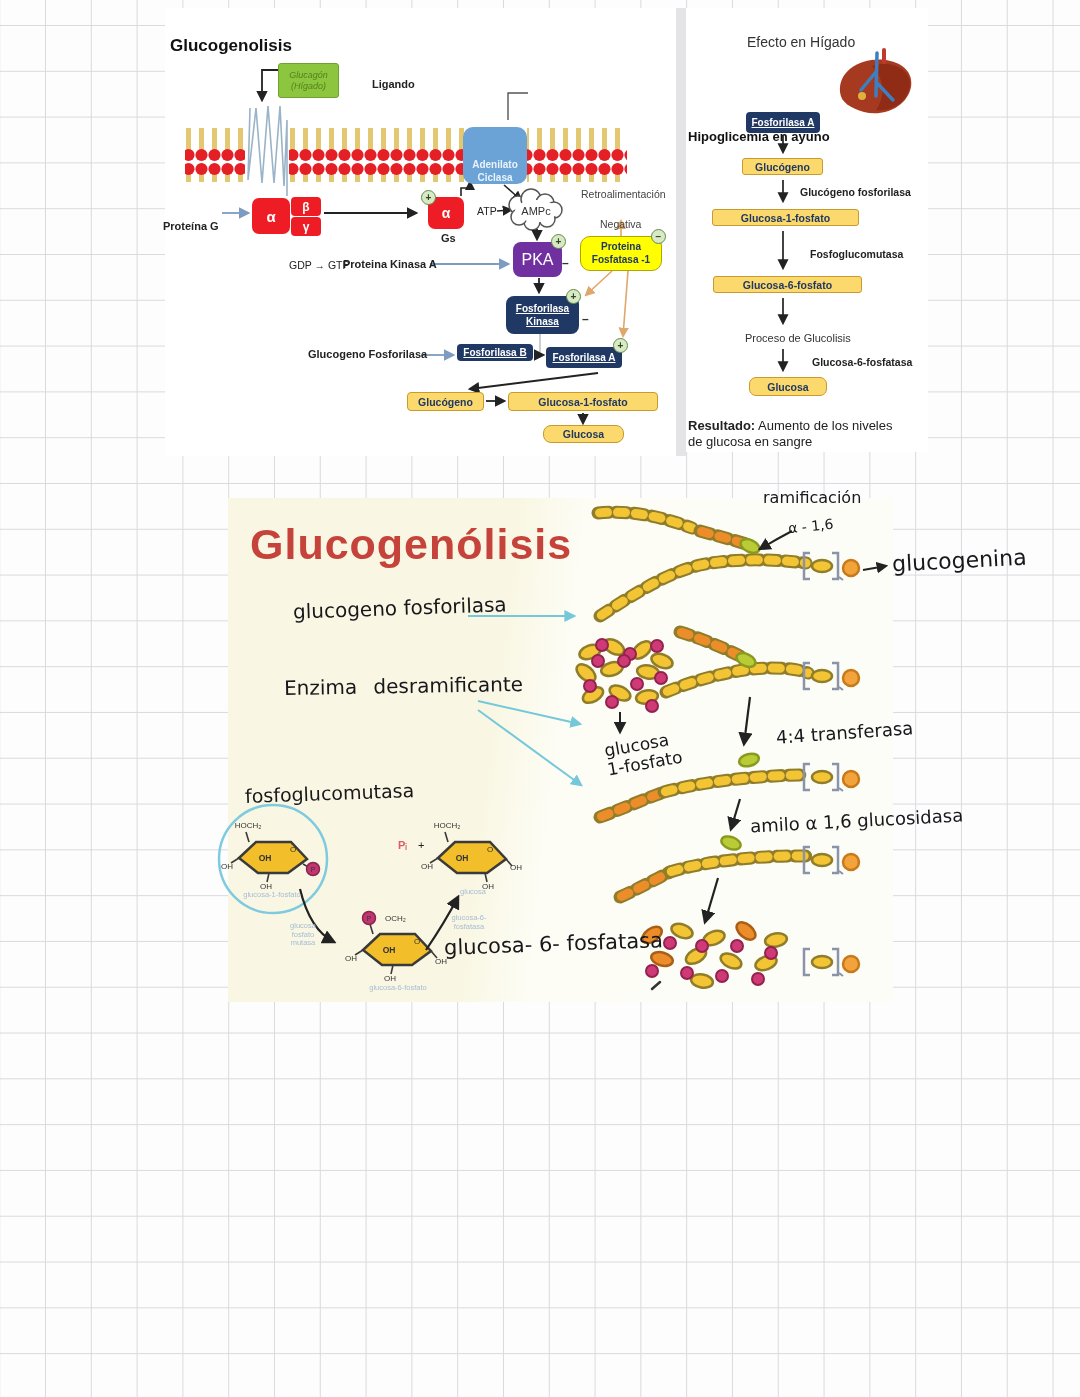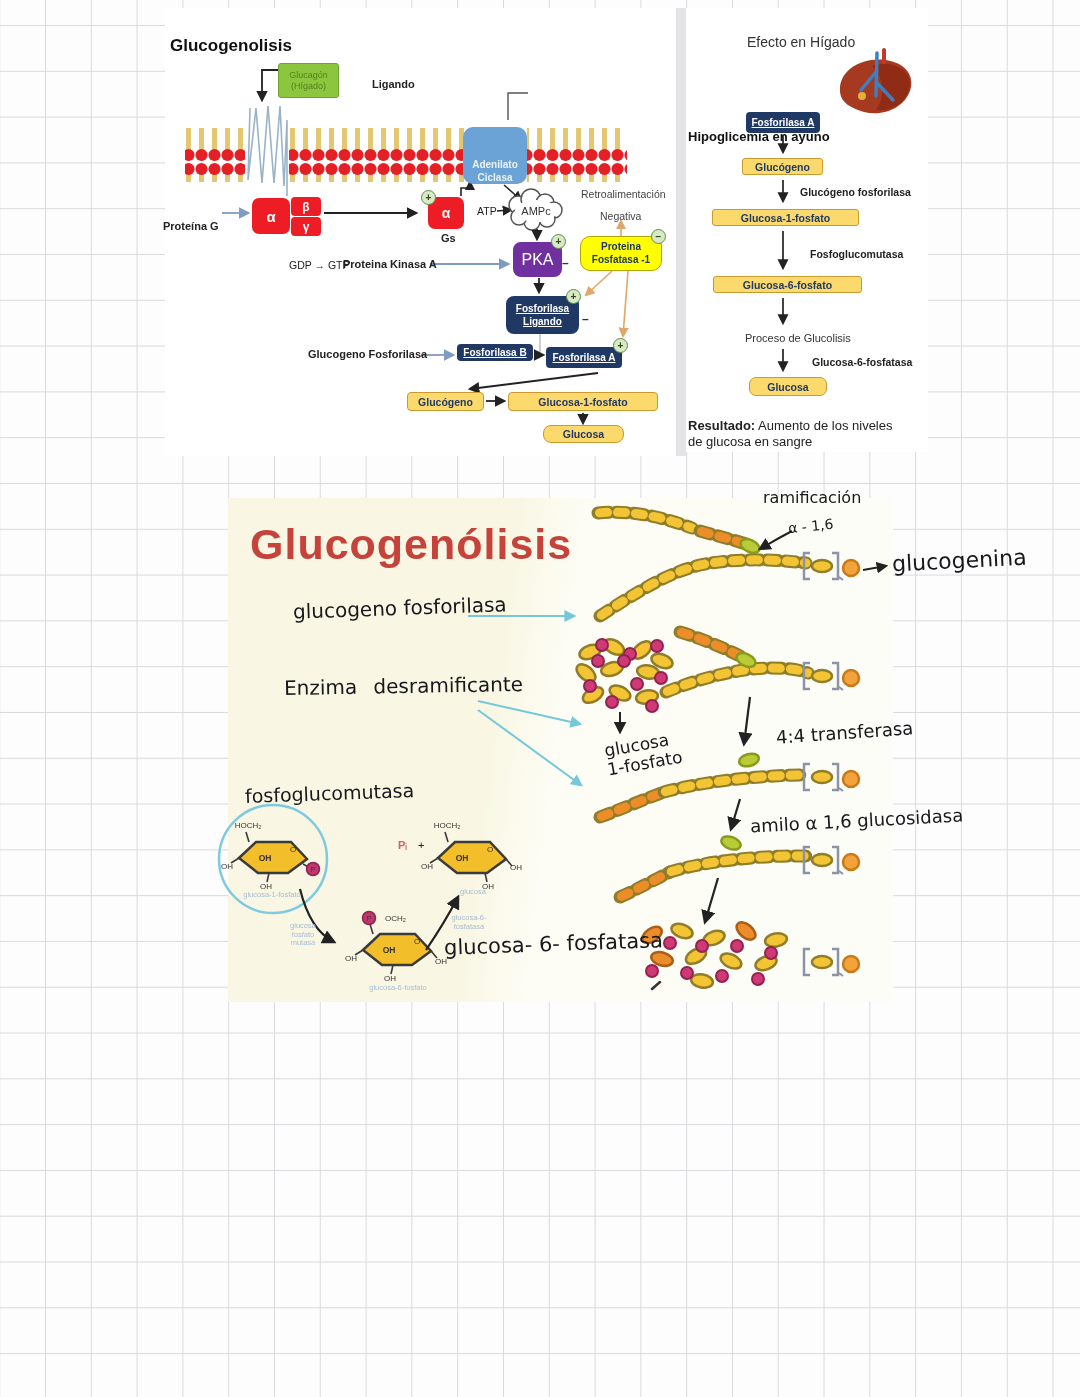--- a/index.html
+++ b/index.html
@@ -278,21 +278,21 @@
         <text class="svgtxt" x="-45" y="13" font-size="8" text-anchor="middle">OH</text>
         <text class="svgtxt" x="16" y="33" font-size="8" text-anchor="middle">OH</text>
         <text class="svgtxt" x="44" y="14" font-size="8" text-anchor="middle">OH</text>
       </g>
     </g>
   </svg>
 
   <div class="lbl bold" style="left:170px;top:36px;font-size:17px;color:#111;">Glucogenolisis</div>
 
   <div class="box" style="left:278px;top:63px;width:61px;height:35px;background:#8cc63f;border:1.5px solid #6fa230;border-radius:3px;">
-    <span style="font-size:9px;color:#55801c;line-height:1.2;">Glucagón (Hígado)</span>
+    <span style="font-size:9px;color:#55801c;line-height:1.2;font-style:italic;">Glucagón (Hígado)</span>
   </div>
   <div class="lbl bold" style="left:372px;top:78px;font-size:11px;">Ligando</div>
 
   <div class="box" style="left:463px;top:127px;width:64px;height:57px;background:#6ba3d6;border-radius:10px;align-items:flex-end;">
     <span style="font-size:10px;color:#eaf2fa;font-weight:bold;line-height:1.25;width:50px;">Adenilato Ciclasa</span>
   </div>
 
   <div class="lbl bold" style="left:163px;top:220px;font-size:11px;">Proteína G</div>
   <div class="box redbox" style="left:252px;top:198px;width:38px;height:36px;font-size:15px;">
       <span>α</span>
@@ -308,40 +308,40 @@
   <div class="box redbox" style="left:428px;top:197px;width:36px;height:32px;font-size:14px;">
       <span>α</span>
     </div>
   <div class="badge" style="left:421px;top:190px;">
       <span>+</span>
     </div>
   <div class="lbl bold" style="left:441px;top:232px;font-size:11px;">Gs</div>
   <div class="lbl" style="left:477px;top:205px;font-size:10.5px;">ATP</div>
 
   <div class="lbl" style="left:581px;top:188px;font-size:10.5px;color:#444;">Retroalimentación</div>
-  <div class="lbl" style="left:600px;top:210px;font-size:10.5px;color:#444;">Negativa</div>
+  <div class="lbl" style="left:600px;top:218px;font-size:10.5px;color:#444;">Negativa</div>
 
   <div class="box" style="left:513px;top:242px;width:49px;height:35px;background:#7030a0;border-radius:8px;">
     <span style="font-size:16px;color:#fff;">PKA</span>
   </div>
   <div class="badge" style="left:551px;top:234px;">
       <span>+</span>
     </div>
   <div class="minus-mark" style="left:562px;top:256px;">–</div>
   <div class="lbl bold" style="left:343px;top:258px;font-size:11px;">Proteina Kinasa A</div>
 
   <div class="box" style="left:580px;top:236px;width:82px;height:35px;background:#ffff00;border:1.5px solid #b5a300;border-radius:10px;">
     <span style="font-size:10px;font-weight:bold;color:#1f3864;line-height:1.25;width:70px;">Proteina Fosfatasa -1</span>
   </div>
   <div class="badge" style="left:651px;top:229px;">
       <span>−</span>
     </div>
 
   <div class="box navybox" style="left:506px;top:296px;width:73px;height:38px;border-radius:8px;">
-    <span style="line-height:1.3;width:60px;">Fosforilasa Ligando</span>
+    <span style="line-height:1.3;width:60px;">Fosforilasa Kinasa</span>
   </div>
   <div class="badge" style="left:566px;top:289px;">
       <span>+</span>
     </div>
   <div class="minus-mark" style="left:582px;top:312px;">–</div>
 
   <div class="lbl bold" style="left:308px;top:348px;font-size:11px;">Glucogeno Fosforilasa</div>
   <div class="box navybox" style="left:457px;top:344px;width:76px;height:17px;border-radius:4px;">
       <span>Fosforilasa B</span>
     </div>

